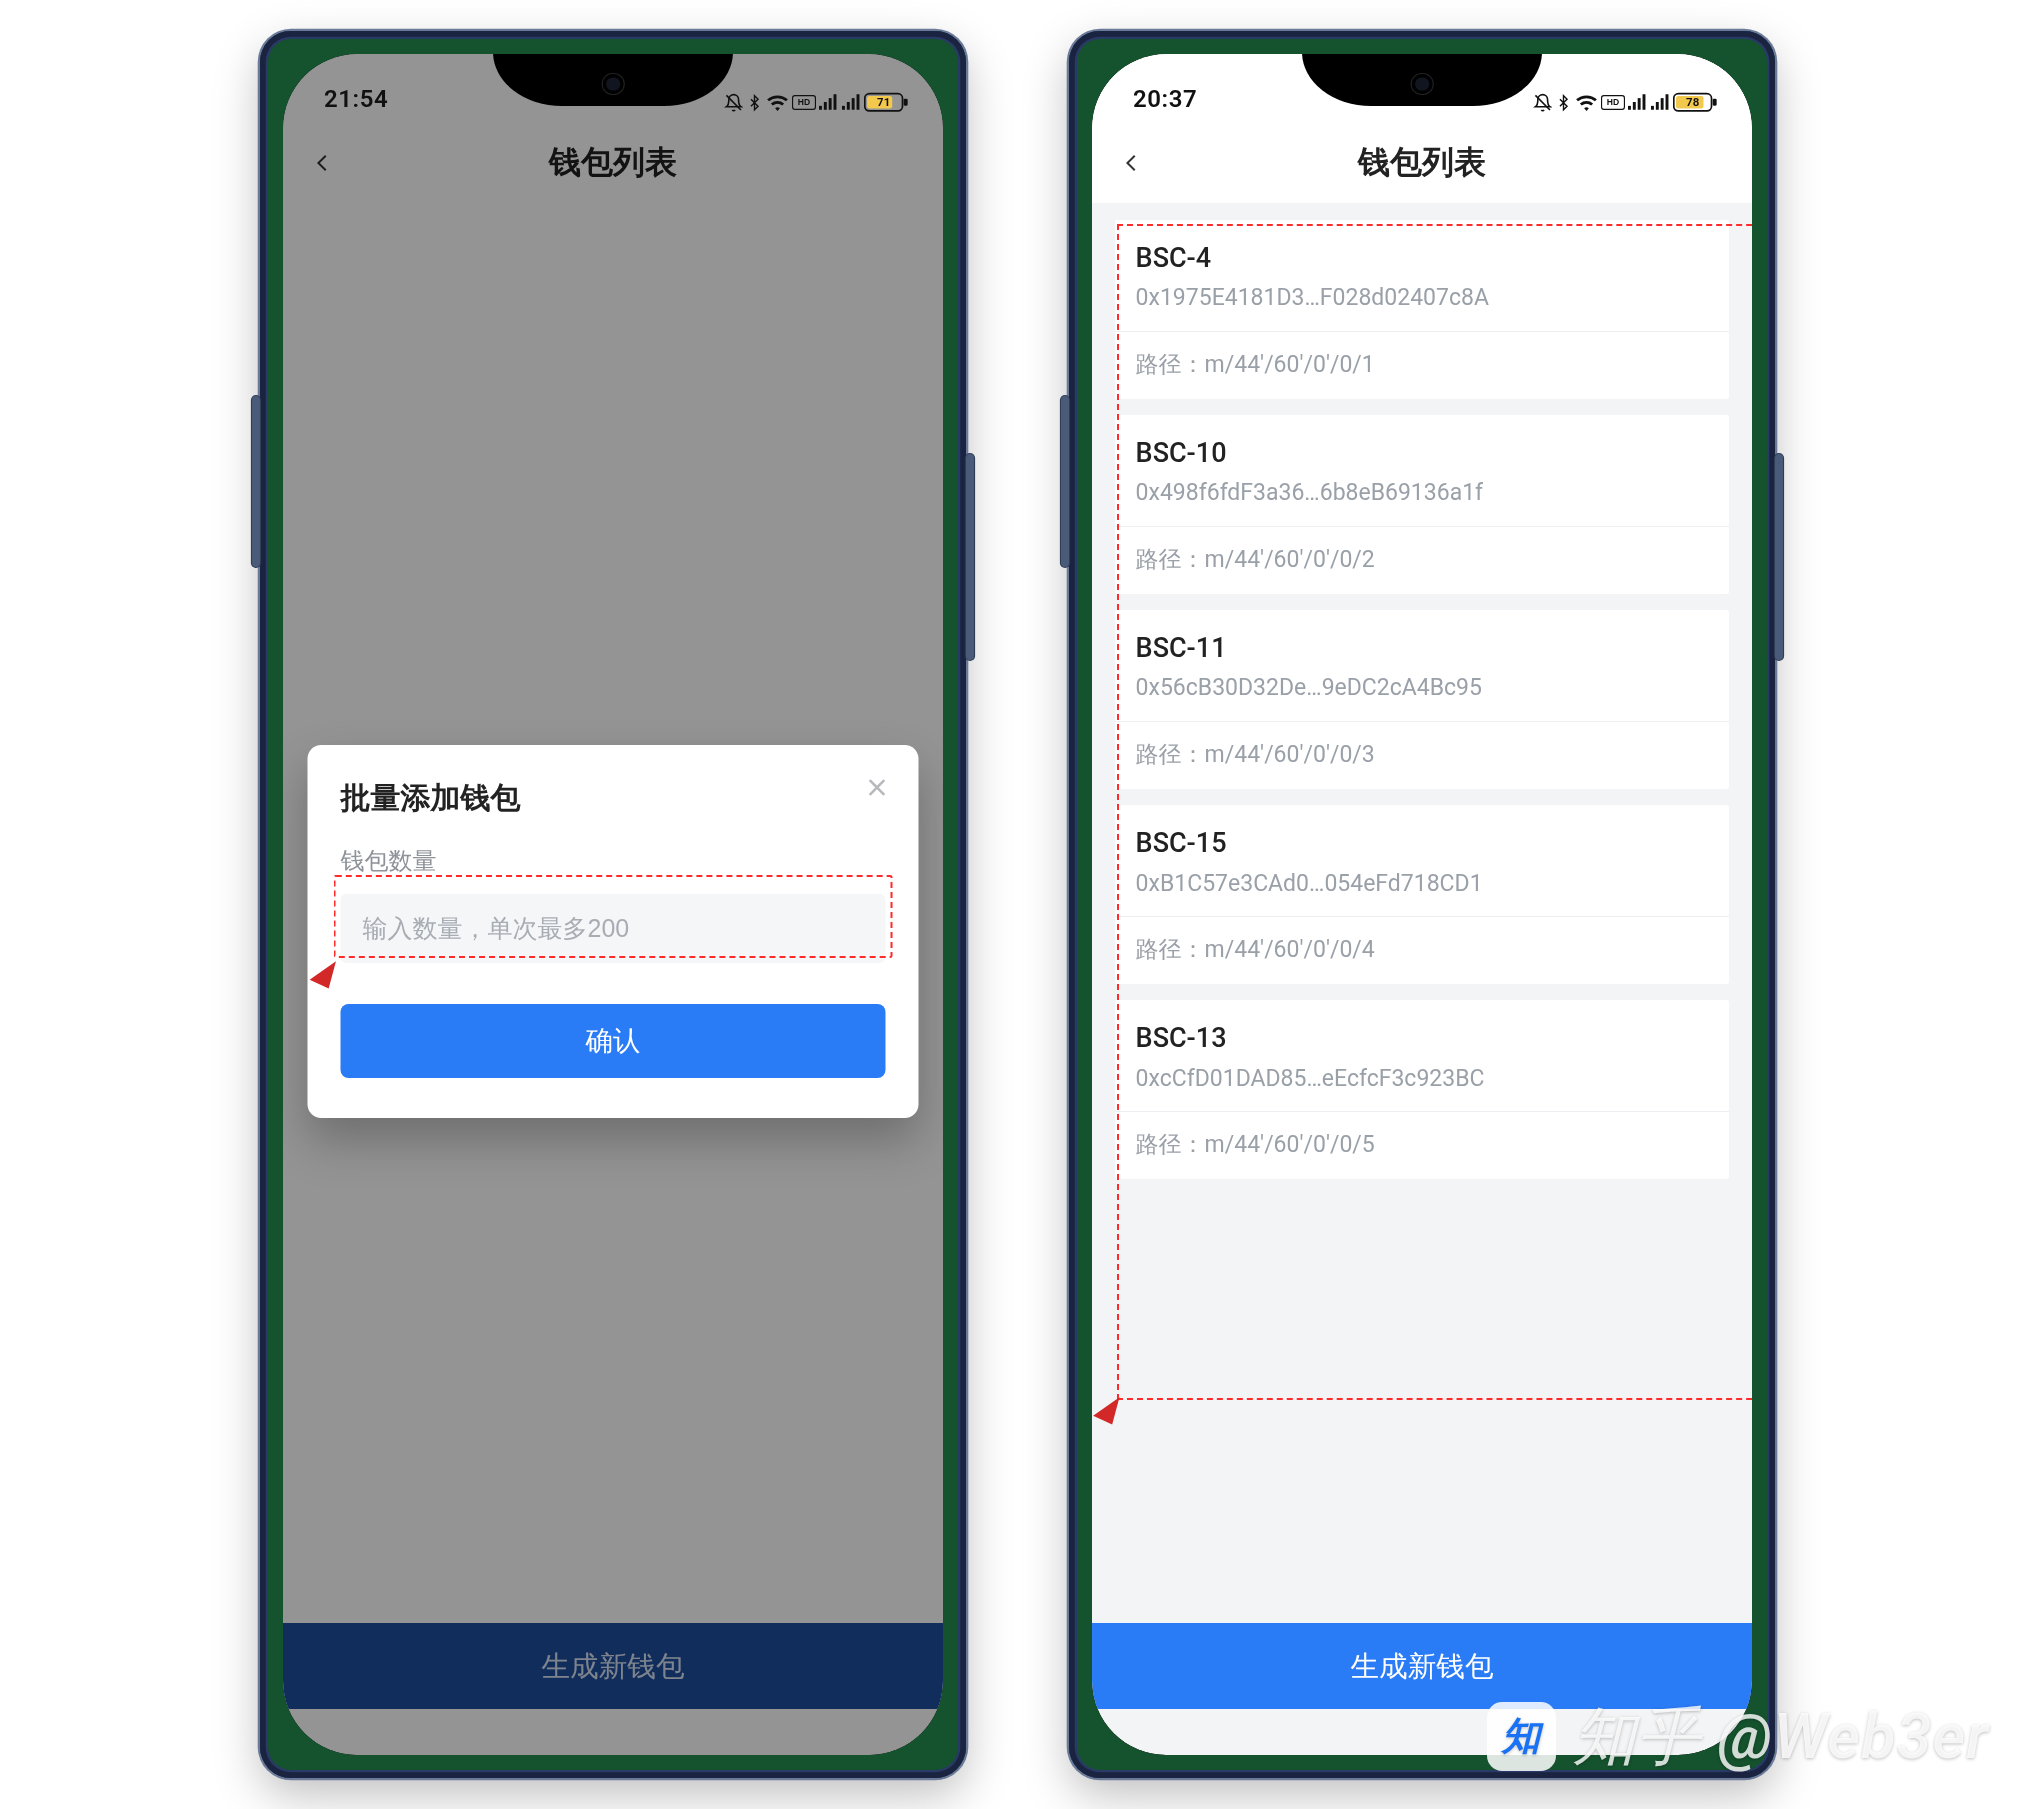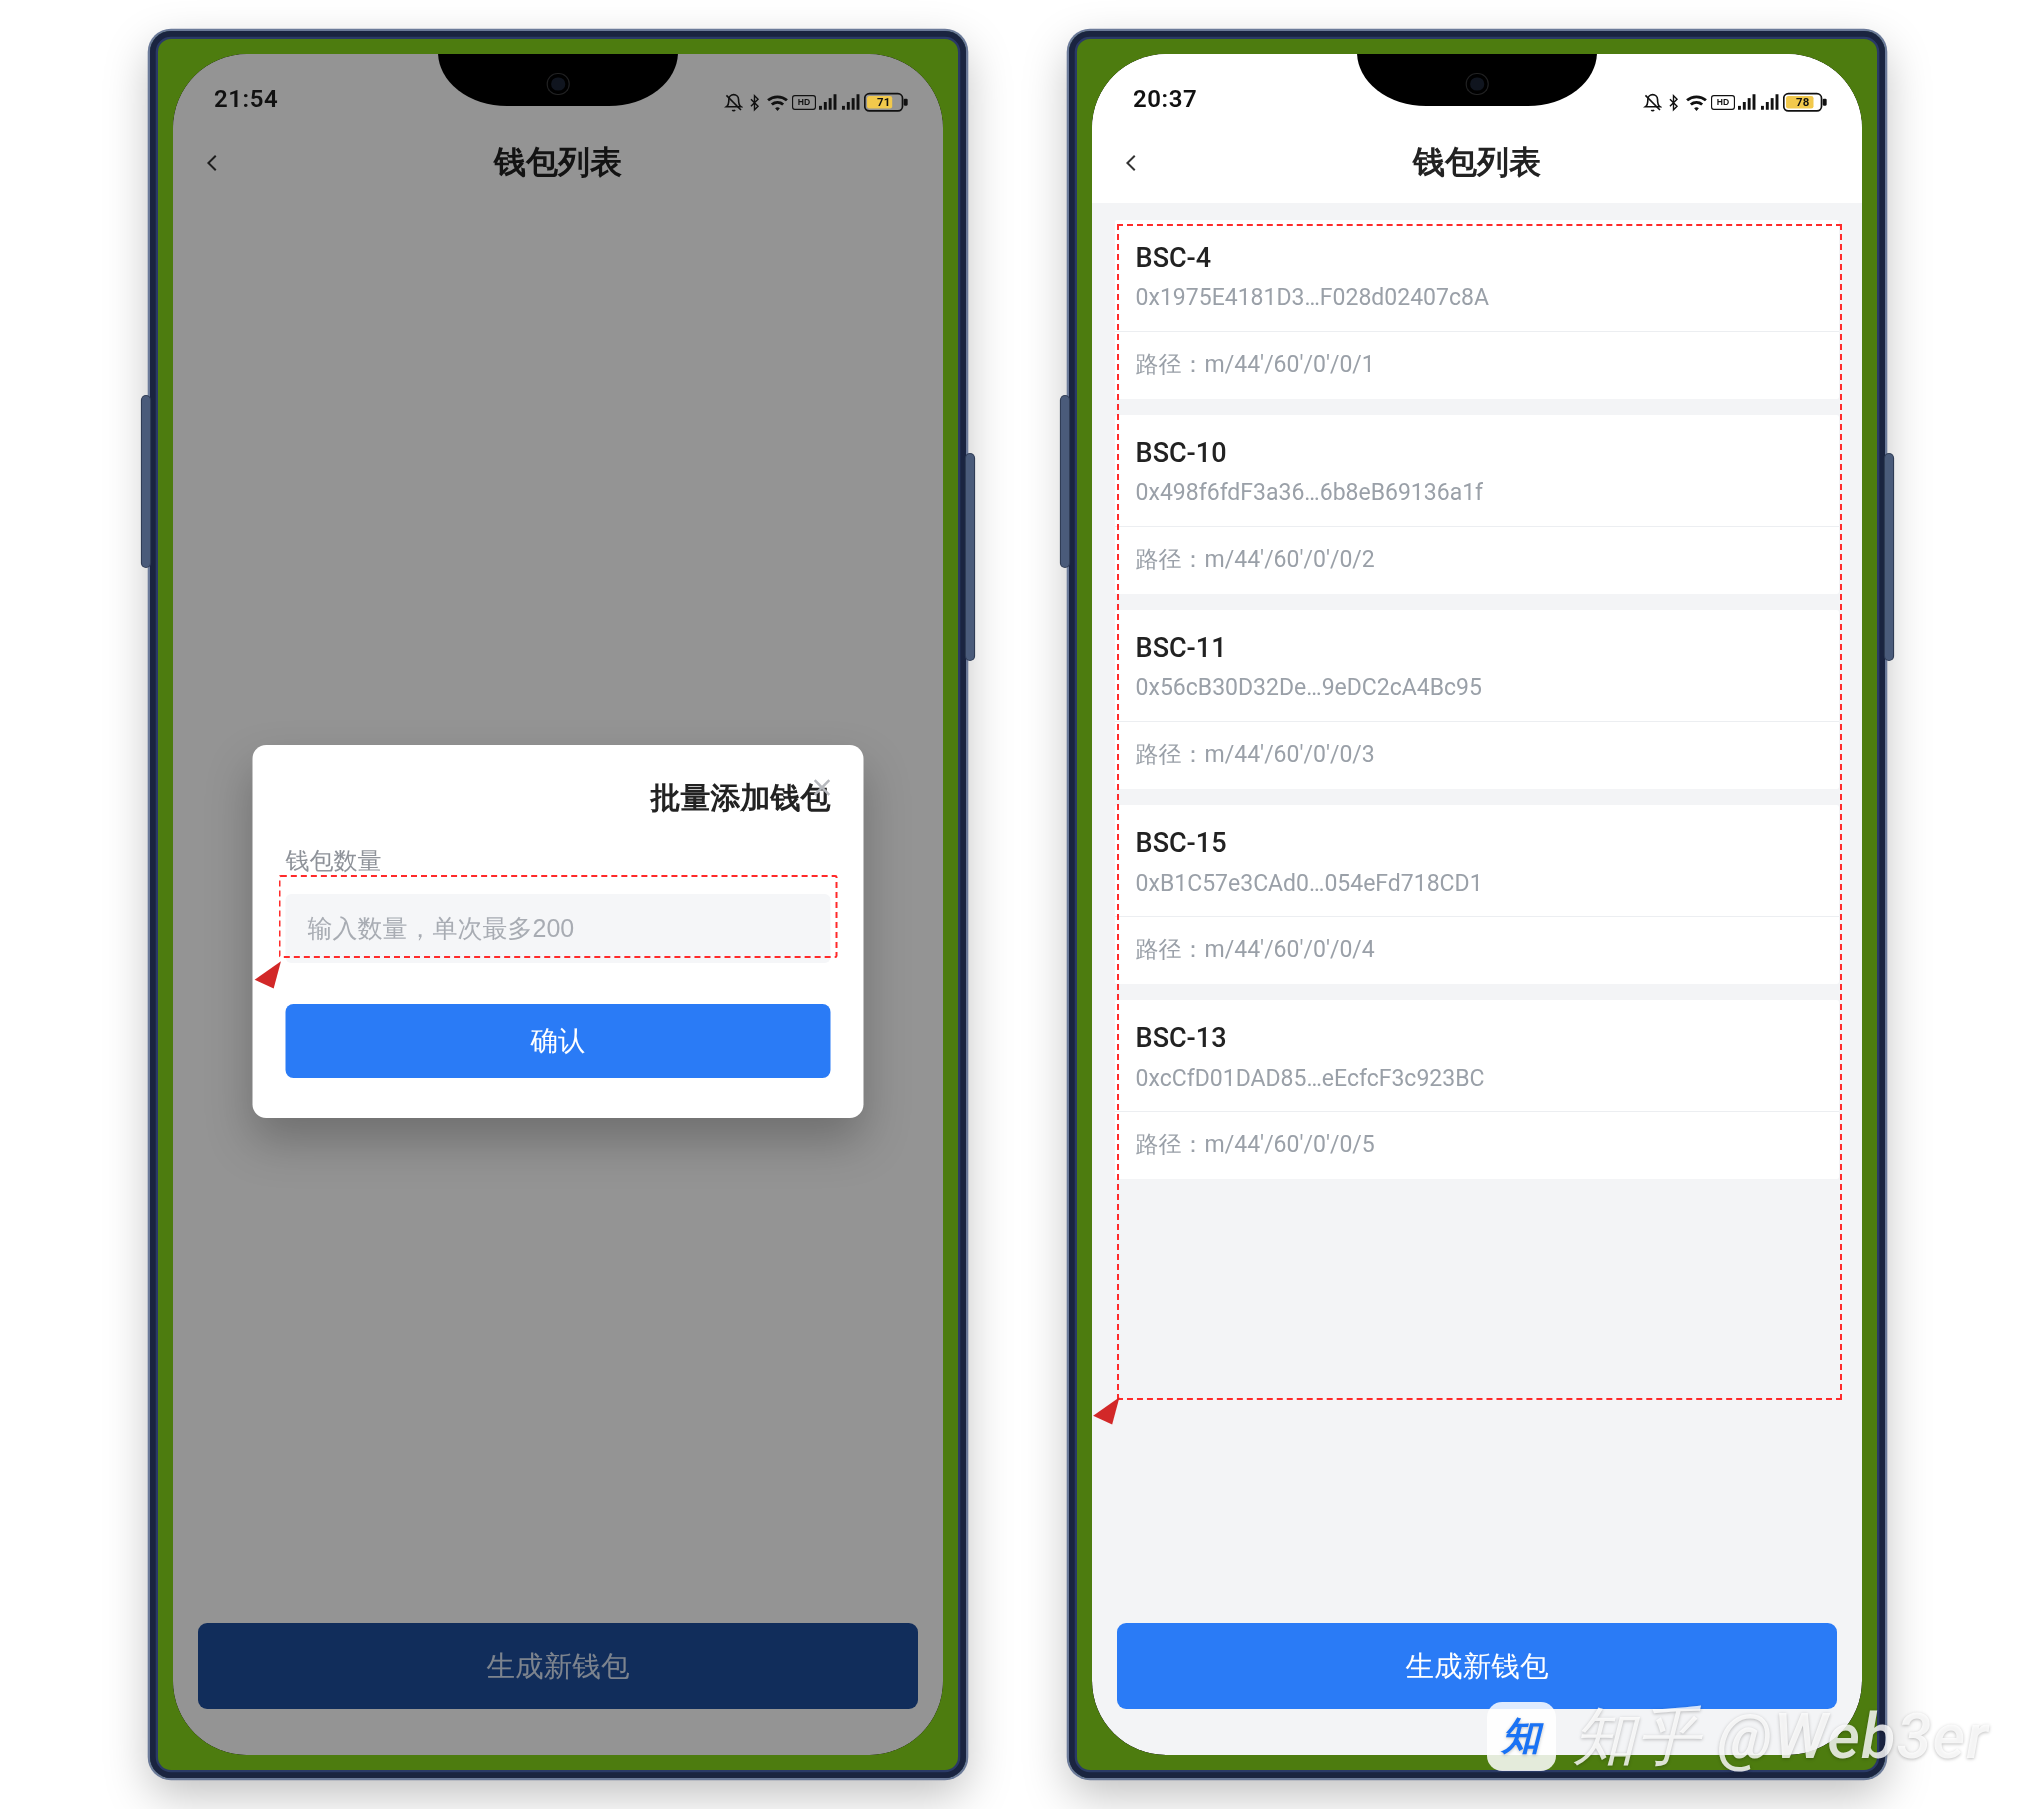--- a/index.html
+++ b/index.html
@@ -11,24 +11,24 @@
     align-items: center;
     justify-content: center;
     gap: 103px;
     padding: 34px;
     position: relative;
   }
 
   
   .phone {
     position: relative;
-    width: 816px;
+    width: 706px;
     height: 1747px;
-    border-radius: 21px;
-    background: #4d7c0f;
+    border-radius: 31px;
+    background: #14532d;
     box-shadow:
       inset 0 0 0 5.7px #1a2440,
       inset 0 0 0 8px #2a3a66,
       0 0 0 2.3px #6b7a99,
       0 17px 46px rgba(0,0,0,.25);
     overflow: visible;
   }
   .phone .bezel {
     position: absolute; inset: 23px;
     border-radius: 74px;
@@ -132,21 +132,21 @@
     z-index: 60;
     left: 50%; top: 691px;
     transform: translateX(-50%);
     width: 611px;
     background: #fff;
     border-radius: 13.7px;
     box-shadow: 0 23px 46px rgba(0,0,0,.25);
     padding: 33px 33px 40px 33px;
   }
   .dialog .dlg-title {
-    text-align: right;
+    text-align: left;
     font-size: 30px;
     font-weight: 600;
     color: #222;
     margin-bottom: 26px;
   }
   .dialog .dlg-close {
     position: absolute; top: 25px; right: 25px;
     width: 34px; height: 34px;
     display:flex; align-items:center; justify-content:center;
     color:#b6b8bd;

